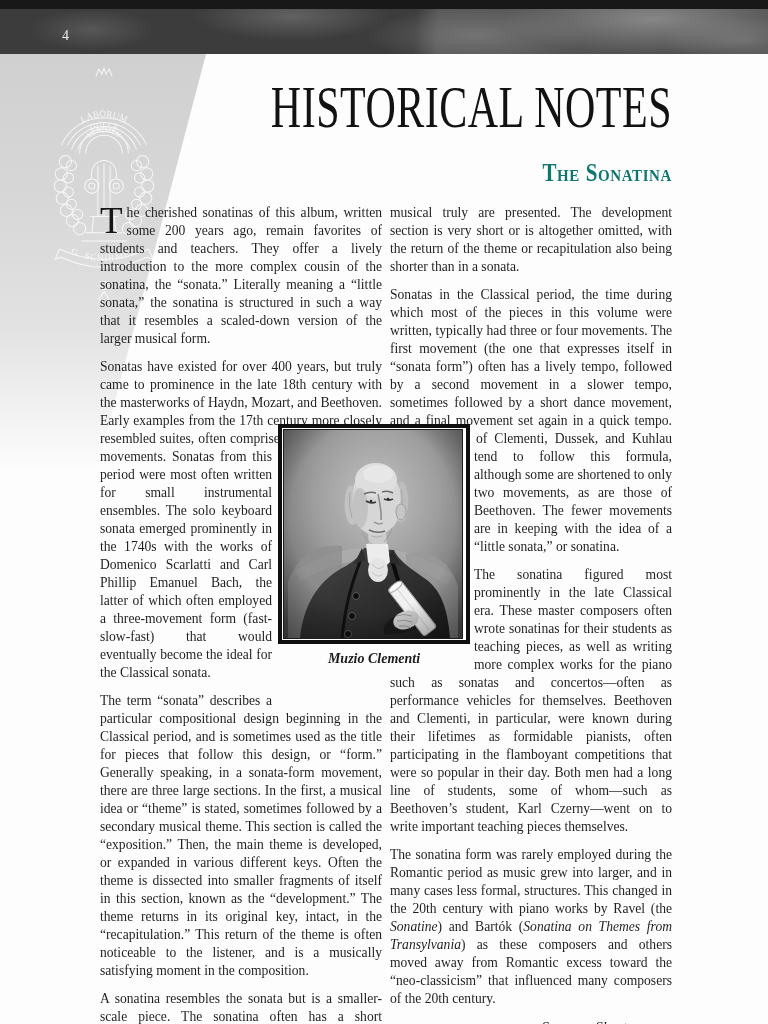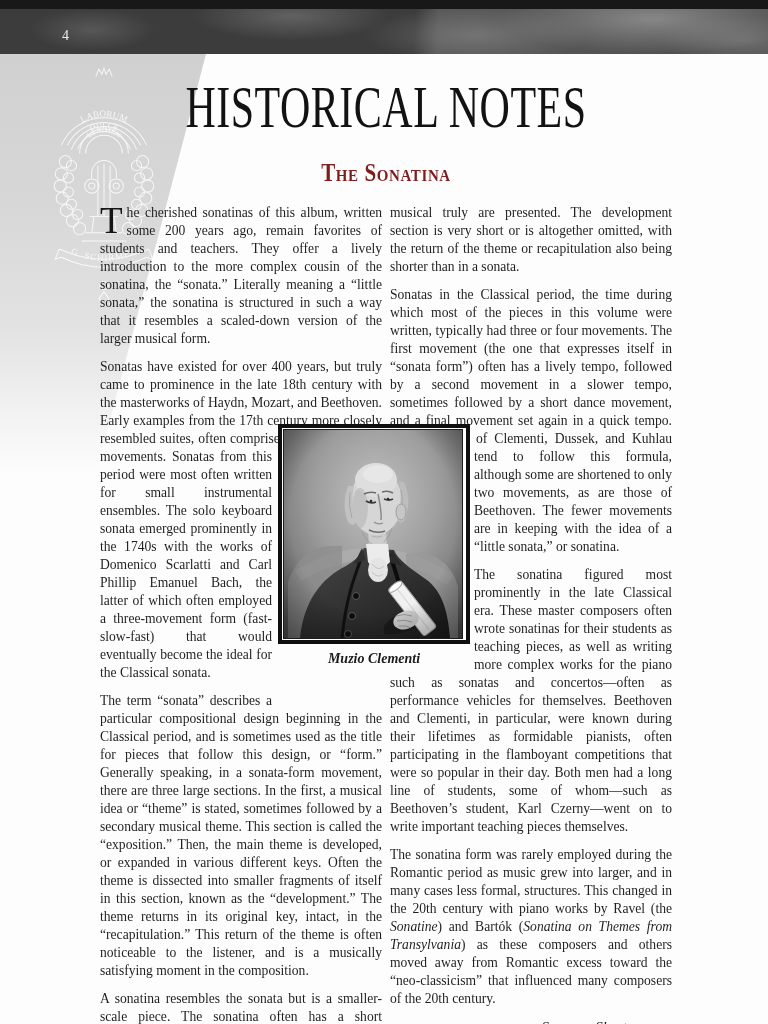--- a/index.html
+++ b/index.html
@@ -24,24 +24,24 @@
   .wedge-clip{position:absolute;top:54px;left:0;width:212px;height:420px;overflow:hidden;}
   .wedge{position:absolute;top:0;left:0;width:206px;height:420px;
     transform:skewX(-14.7deg);transform-origin:0 0;
     background:linear-gradient(to bottom,#d0d0d0 0%,#d7d7d7 35%,#e2e2e2 65%,rgba(248,248,248,0) 100%);}
 
   
   .crest{position:absolute;top:64px;left:50px;width:108px;height:244px;opacity:.8;}
 
   
   .content{position:absolute;left:100px;top:0;width:572px;}
-  h1.title{margin:88px 0 0 0;text-align:center;font-weight:400;color:#121212;}
+  h1.title{margin:88px 0 0 0;text-align:right;font-weight:400;color:#121212;}
   h1.title span{display:inline-block;font-size:42px;letter-spacing:.5px;
     transform:scaleY(1.42);transform-origin:50% 72%;}
-  h2.subtitle{margin:24px 0 0 0;text-align:center;font-weight:700;color:#7f1d1d;}
+  h2.subtitle{margin:24px 0 0 0;text-align:right;font-weight:700;color:#0f766e;}
   h2.subtitle span{display:inline-block;font-size:21px;font-variant:small-caps;
     letter-spacing:.6px;transform:scaleY(1.18);transform-origin:50% 70%;}
 
   .cols{display:flex;gap:8px;margin-top:17px;}
   .col{width:284px;text-align:justify;font-size:13.6px;line-height:18px;color:#1f1f1f;}
   .col p{margin:0 0 10px 0;}
   .dropcap{float:left;font-size:37px;line-height:30px;padding:2px 4px 0 0;color:#161616;}
   .fig-spacer-l{float:right;width:104px;height:254px;margin-left:6px;}
   .fig-spacer-r{float:left;width:76px;height:226px;margin-right:8px;}
   .byline{text-align:right;padding-right:30px;font-style:italic;font-size:15px;margin-top:8px;}

